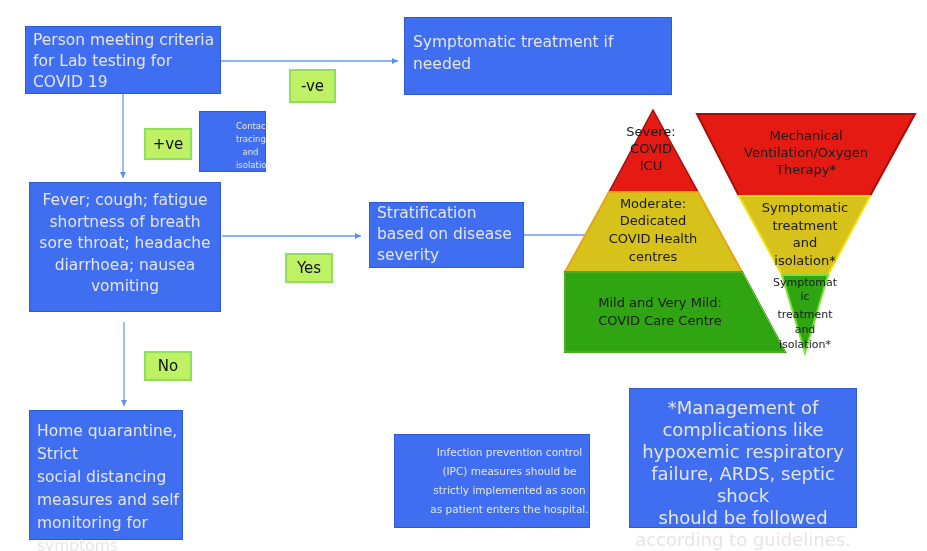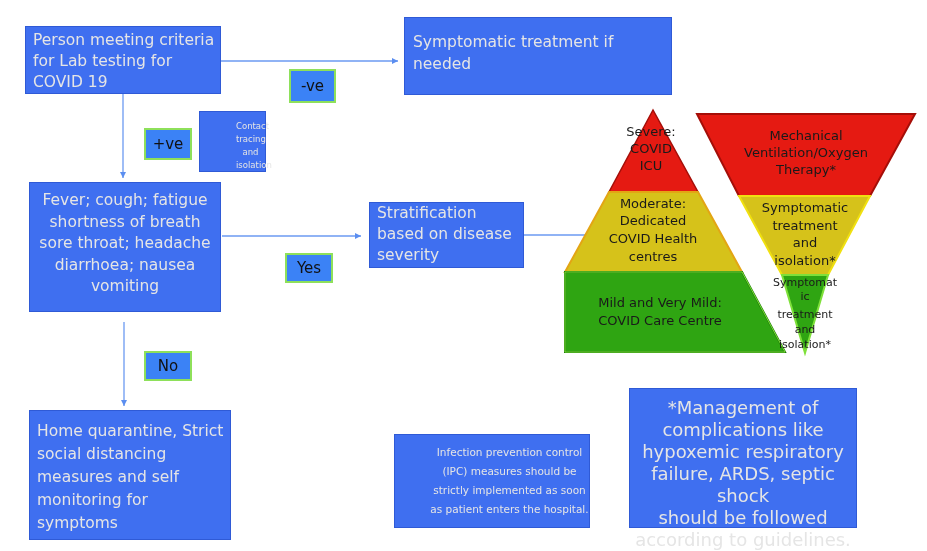--- a/index.html
+++ b/index.html
@@ -8,30 +8,30 @@
     background: #ffffff;
     font-family: "Liberation Sans", "DejaVu Sans", sans-serif;
   }
   .box {
     position: absolute; background: #3f6ff0; color: #e5e5e5;
     border: 1px solid #2f5ad6; box-sizing: border-box;
     font-family: "DejaVu Sans", sans-serif;
   }
   .box span { display: block; }
   .lbl {
-    position: absolute; background: #3b82f6; border: 2px solid #8ee05a; box-sizing: border-box;
+    position: absolute; background: #bef264; border: 2px solid #8ee05a; box-sizing: border-box;
     color: #111; font-family: "DejaVu Sans", sans-serif; font-size: 15px;
     display: flex; align-items: center; justify-content: center;
   }
   #b-person { left: 25px; top: 26px; width: 196px; height: 68px; font-size: 15.5px; line-height: 21px; padding: 3px 0 0 7px; }
   #b-sympt { left: 404px; top: 17px; width: 268px; height: 78px; font-size: 15.5px; line-height: 22px; padding: 13px 0 0 8px; }
   #b-contact { left: 199px; top: 111px; width: 67px; height: 61px; font-size: 8.5px; line-height: 13px; text-align: center; padding-top: 8px; padding-left: 36px; }
   #b-fever { left: 29px; top: 182px; width: 192px; height: 130px; font-size: 15.5px; line-height: 21.5px; text-align: center; padding-top: 7px; }
   #b-strat { left: 369px; top: 202px; width: 155px; height: 66px; font-size: 15.5px; line-height: 21px; padding: 0 0 0 7px; }
-  #b-home { left: 29px; top: 410px; width: 202px; height: 130px; font-size: 15.5px; line-height: 23px; padding: 9px 0 0 7px; }
+  #b-home { left: 29px; top: 410px; width: 154px; height: 130px; font-size: 15.5px; line-height: 23px; padding: 9px 0 0 7px; }
   #b-ipc { left: 394px; top: 434px; width: 196px; height: 94px; font-size: 10.5px; line-height: 19px; text-align: center; padding-top: 8px; padding-left: 35px; }
   #b-mgmt { left: 629px; top: 388px; width: 228px; height: 140px; font-size: 18px; line-height: 22px; text-align: center; padding-top: 8px; }
   #l-neg { left: 289px; top: 69px; width: 47px; height: 34px; }
   #l-pos { left: 144px; top: 128px; width: 48px; height: 32px; }
   #l-yes { left: 285px; top: 253px; width: 48px; height: 30px; }
   #l-no { left: 144px; top: 351px; width: 48px; height: 30px; }
   svg#diagram { position: absolute; left: 0; top: 0; width: 927px; height: 551px; }
   .ptext { font-family: "DejaVu Sans", sans-serif; font-size: 13px; fill: #1a1a1a; text-anchor: middle; }
   .ptext-s { font-family: "DejaVu Sans", sans-serif; font-size: 11px; fill: #1a1a1a; text-anchor: middle; }
 </style>

